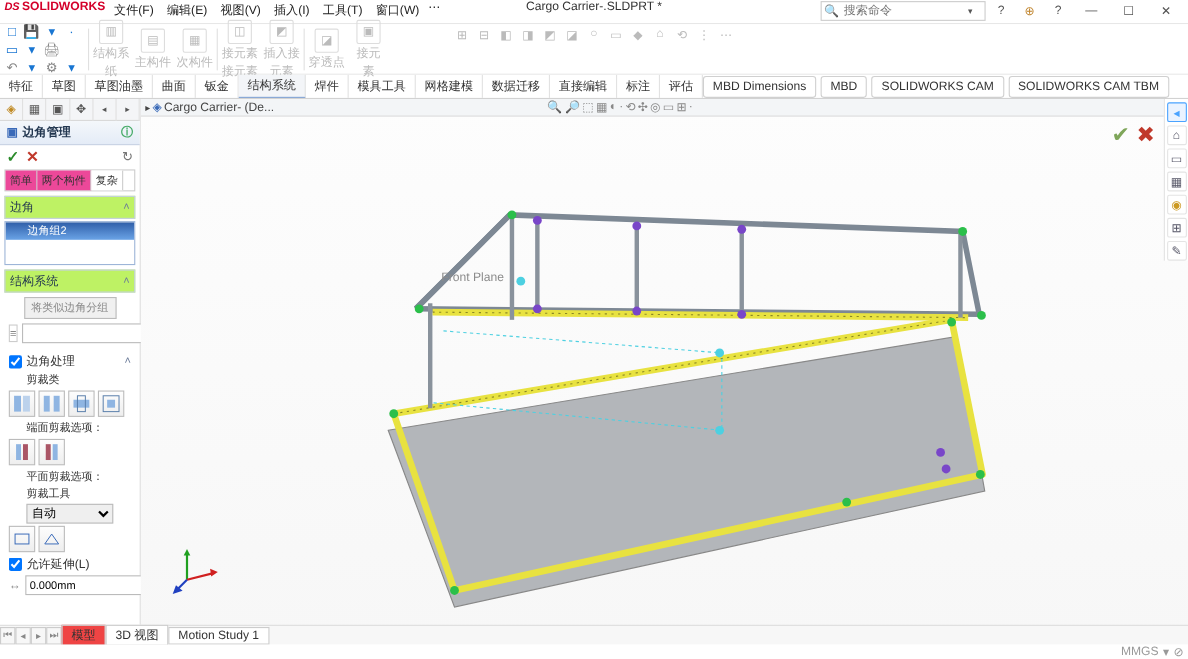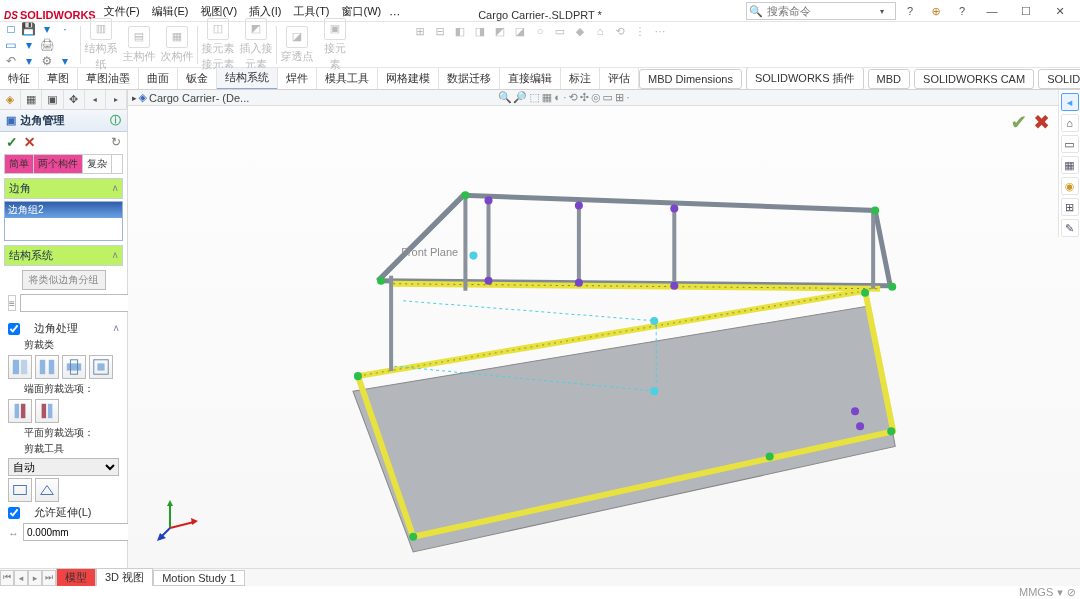--- a/index.html
+++ b/index.html
@@ -1,18 +1,18 @@
 <!DOCTYPE html>
 <html><head>
 <meta charset="utf-8">
 <style>
 *{margin:0;padding:0;box-sizing:border-box;font-family:"Microsoft YaHei",Arial,sans-serif;font-size:11px;-webkit-user-select:none;user-select:none}
 body{background:#fff;width:1080px;height:599px;overflow:hidden;position:relative;color:#333}
 
-.titlebar{height:22px;display:flex;align-items:flex-end;background:#fff;border-bottom:1px solid #e5e5e5;padding:0 4px}
+.titlebar{height:22px;display:flex;align-items:flex-start;background:#fff;border-bottom:1px solid #e5e5e5;padding:0 4px}
 .sw-logo{color:#d4002a;font-weight:bold;font-size:11px;margin-right:2px;display:flex;align-items:center}
 .sw-logo .ds{font-style:italic;font-size:10px;margin-right:2px}
 .menu-item{padding:2px 6px;font-size:11px;color:#222;cursor:default}
 .title-center{position:absolute;left:50%;transform:translateX(-50%);font-size:11px;color:#333}
 .title-right{margin-left:auto;display:flex;align-items:center;gap:2px}
 .search-wrap{display:flex;align-items:center;border:1px solid #ccc;height:18px;min-width:150px;background:#fff}
 .search-wrap input{border:none;outline:none;font-size:11px;width:110px;padding:0 2px}
 .tb-icon{width:24px;height:20px;display:flex;align-items:center;justify-content:center;color:#555;cursor:pointer}
 .win-btn{width:32px;height:20px;display:flex;align-items:center;justify-content:center;color:#555;cursor:pointer}
 .bigtoolbar{height:46px;display:flex;align-items:center;background:#fff;border-bottom:1px solid #e5e5e5;padding:2px 4px;gap:2px}
@@ -38,32 +38,32 @@
 .ok{color:#2a8a2a;font-weight:bold;cursor:pointer;font-size:14px}
 .no{color:#c0392b;font-weight:bold;cursor:pointer;font-size:14px}
 .push{margin-left:auto;color:#777;font-size:12px;cursor:pointer}
 .pm-tabs{display:flex;border:1px solid #ccc;margin:2px 4px}
 .pm-tabs span{padding:2px 4px;font-size:10px;border-right:1px solid #ccc;cursor:pointer;color:#333;background:#ec4899}
 .pm-tabs span.active{background:#fff}
 .sect{margin:2px 4px}
 .sect-hd{background:#bef264;border:1px solid #c5d0e3;display:flex;align-items:center;padding:2px 4px;font-size:11px;color:#22364f}
 .sect-hd .chev{margin-left:auto;color:#6a7a98;font-size:10px}
 .listbox{border:1px solid #9db5d8;height:40px;margin-top:2px;background:#fff;overflow:hidden}
-.listbox .sel{background:linear-gradient(#2f5ea8,#6aa3e6);color:#fff;padding:1px 3px;font-size:10px}
+.listbox .sel{background:linear-gradient(#2f5ea8,#6aa3e6);color:#fff;padding:1px 20px;font-size:10px}
 .graybtn{margin:4px auto;display:block;padding:2px 6px;font-size:10px;border:1px solid #bbb;background:#f0f0f0;color:#888}
 .rowfield{display:flex;align-items:center;gap:4px;margin:3px 4px}
 .rowfield .ic{width:18px;height:16px;border:1px solid #ccc;display:flex;align-items:center;justify-content:center;color:#888;font-size:10px}
 .rowfield input{flex:1;height:18px;border:1px solid #bbb;padding:0 3px;font-size:10px}
-.chk{display:flex;align-items:center;gap:14px;margin:2px 4px;font-size:11px}
+.chk{display:flex;align-items:center;gap:4px;margin:2px 4px;font-size:11px}
 .chk input{width:12px;height:12px}
 .optgrid{display:flex;gap:3px;margin:3px 4px}
 .optgrid span{width:24px;height:24px;border:1px solid #bbb;background:linear-gradient(#fdfdfd,#eee);display:flex;align-items:center;justify-content:center}
 .optgrid span svg{width:18px;height:18px}
 .lbl{font-size:10px;margin:2px 20px;color:#333}
-.sel-wrap{margin:2px 4px}
+.sel-wrap{margin:2px 20px}
 .sel-wrap select{width:100%;height:18px;font-size:11px;border:1px solid #bbb}
 .spin{display:flex;align-items:center;gap:4px;margin:3px 4px}
 .spin .ic{width:16px;height:16px;color:#888;display:flex;align-items:center;justify-content:center}
 .spin input{flex:1;height:18px;border:1px solid #bbb;font-size:10px;padding:0 3px}
 .spin .st{display:flex;flex-direction:column}
 .spin .st span{width:14px;height:9px;border:1px solid #bbb;font-size:7px;display:flex;align-items:center;justify-content:center;line-height:1;cursor:pointer;background:#f4f4f4}
 
 .view{flex:1;position:relative;background:linear-gradient(#fdfdfd,#f7f7f7)}
 .tabs3d{position:absolute;top:0;left:0;height:16px;display:flex;align-items:center;font-size:10px;color:#444;background:#f3f5f7;border-bottom:1px solid #ddd;width:100%}
 .tabs3d .crumb{padding:1px 4px;display:flex;align-items:center;gap:2px}
@@ -200,21 +200,20 @@
   <span class="ribtab">钣金</span>
   <span class="ribtab active">结构系统</span>
   <span class="ribtab">焊件</span>
   <span class="ribtab">模具工具</span>
   <span class="ribtab">网格建模</span>
   <span class="ribtab">数据迁移</span>
   <span class="ribtab">直接编辑</span>
   <span class="ribtab">标注</span>
   <span class="ribtab">评估</span>
   <span class="ribtab pill">MBD Dimensions</span>
-  <span class="ribtab pill">SOLIDWORKS 插件</span>
   <span class="ribtab pill">MBD</span>
   <span class="ribtab pill">SOLIDWORKS CAM</span>
   <span class="ribtab pill">SOLIDWORKS CAM TBM</span>
 
 </div>
 
 <div class="main">
 
   <div class="left">
     <div class="left-top">

